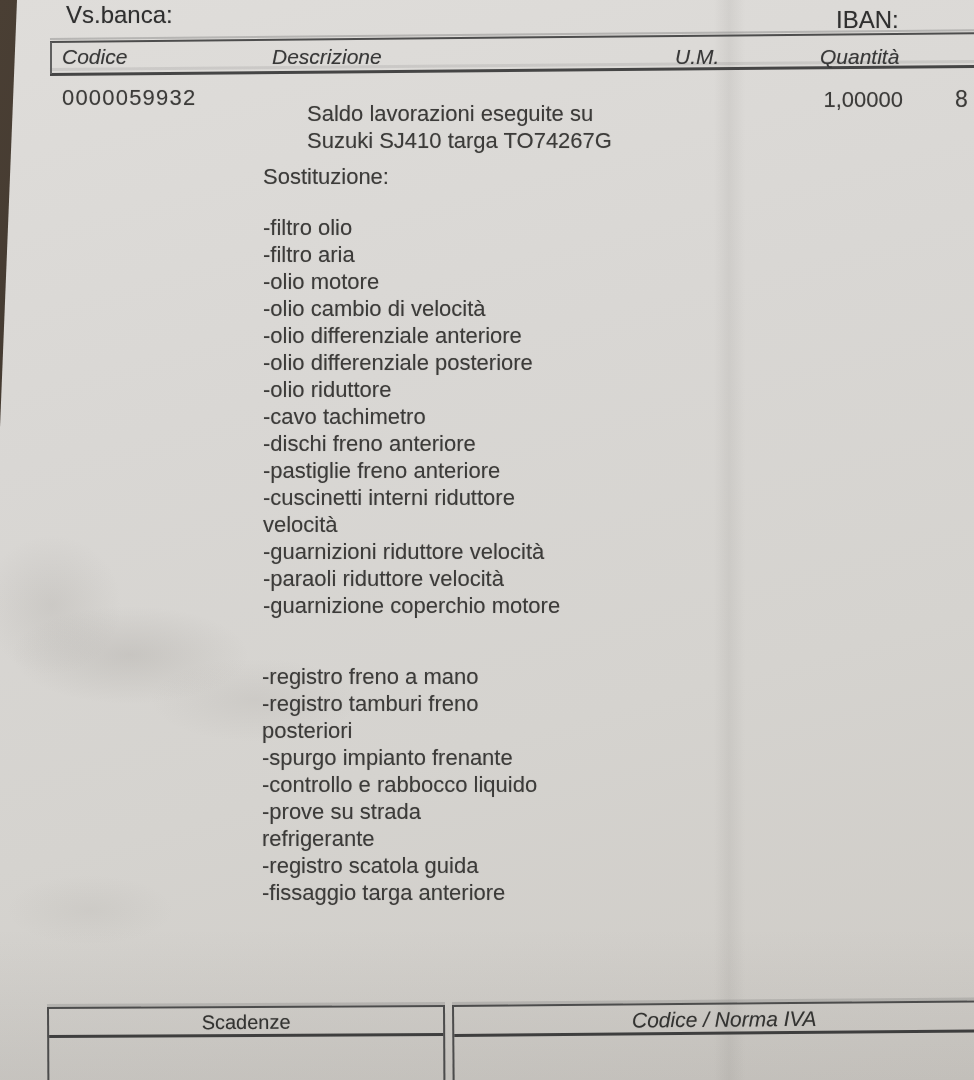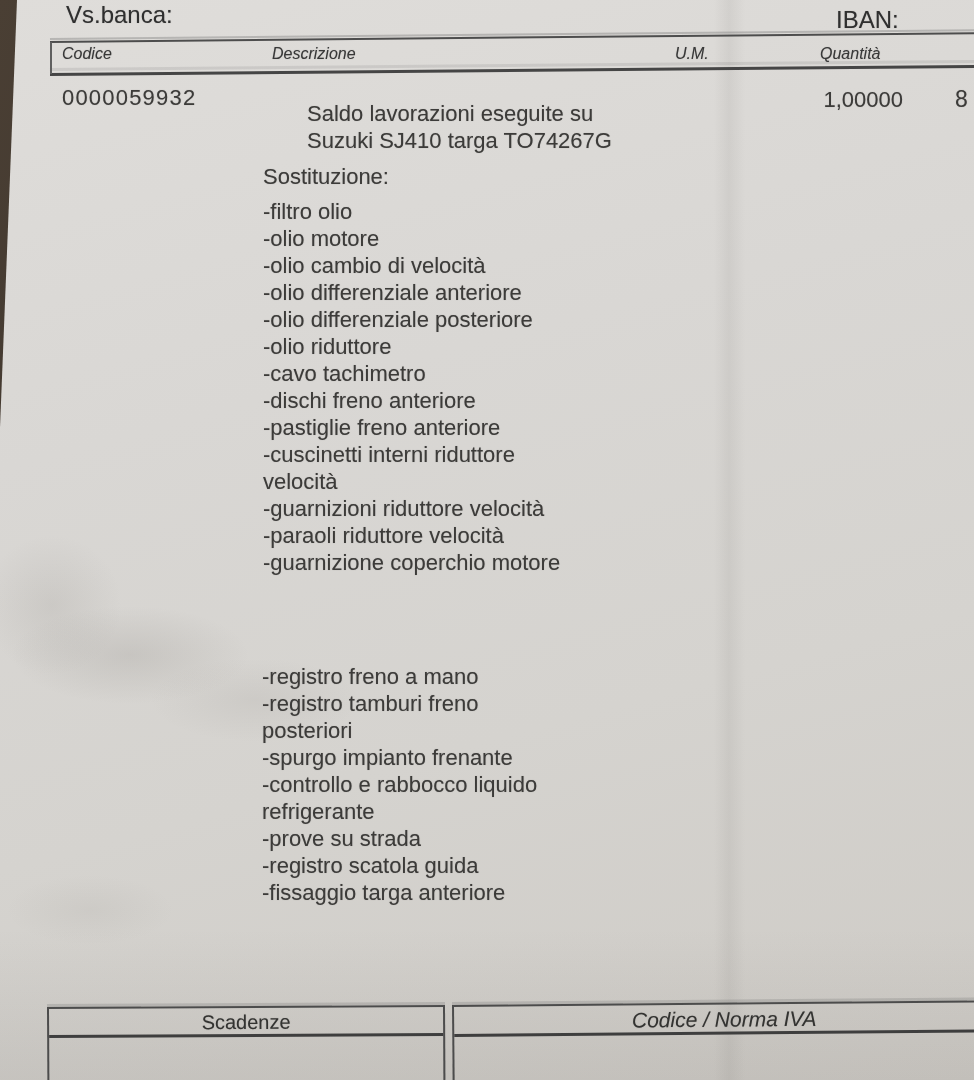--- a/index.html
+++ b/index.html
@@ -30,34 +30,34 @@
   .bank-label{left:66px;top:1px;font-size:24px;color:#2f2f2f;}
   .iban-label{left:836px;top:6px;font-size:24px;color:#2f2f2f;}
   
   .line-h{position:absolute;background:#4d4d4d;transform-origin:left center;}
   .th-top{left:50px;top:41px;width:926px;height:2px;transform:rotate(-0.55deg);
           box-shadow:0 -3px 0 rgba(110,110,110,0.35);}
   .th-bottom{left:50px;top:73px;width:926px;height:3px;background:#454545;transform:rotate(-0.50deg);
           box-shadow:0 -5px 0 rgba(120,120,120,0.18);}
   .th-left{left:50px;top:42px;width:2px;height:32px;background:#5f5f5f;}
   .thead{left:52px;top:41px;width:922px;height:31px;}
-  .th{position:absolute;top:4px;font-style:italic;font-size:16px;color:#383838;white-space:nowrap;}
+  .th{position:absolute;top:4px;font-style:italic;font-size:21px;color:#383838;white-space:nowrap;}
   .th-codice{left:10px;}
   .th-descrizione{left:220px;}
   .th-um{left:623px;}
   .th-quantita{left:768px;text-align:right;}
   
   .row-codice{left:62px;top:85px;font-size:22px;letter-spacing:1.2px;white-space:nowrap;}
   .row-desc{left:264px;top:100px;font-size:22px;line-height:27px;white-space:nowrap;margin-left:43px;}
   .row-qty{left:790px;top:87px;width:113px;text-align:right;font-size:22px;}
   .row-amount{left:955px;top:86px;font-size:23px;}
   
   .section{position:absolute;font-size:22px;line-height:27px;white-space:nowrap;}
   .section-sostituzione{left:263px;top:163px;}
-  .section-sostituzione .sec-list{margin-top:8px;}
+  .section-sostituzione .sec-list{margin-top:24px;}
   .section-altri{left:262px;top:663px;}
   .section-altri .sec-list{margin-top:0;}
   
   .fbox{position:absolute;border:2px solid #4c4c4c;border-bottom:none;transform-origin:left top;
         box-shadow:0 -3px 0 rgba(110,110,110,0.25);}
   .fbox-head{text-align:center;color:#333331;border-bottom:3px solid #3e3e3e;}
   .fbox-scadenze{left:47px;top:1007px;width:394px;height:75px;transform:rotate(-0.30deg);}
   .fbox-scadenze .fbox-head{height:23px;font-size:20px;padding-top:3px;}
   .fbox-iva{left:452px;top:1005px;width:540px;height:78px;transform:rotate(-0.50deg);}
   .fbox-iva .fbox-head{height:24px;font-size:21px;font-style:italic;padding-top:3px;}
@@ -88,20 +88,21 @@
         <div class="desc-line">Suzuki SJ410 targa TO74267G</div>
       </div>
     <div class="abs row-qty">1,00000</div>
     <div class="abs row-amount">8</div>
 
     <div class="section section-sostituzione">
       <div class="sec-title">Sostituzione:</div>
       <div class="sec-list">
 
       <div class="sec-line">-filtro olio</div>
+          <div class="sec-line">-filtro aria</div>
           <div class="sec-line">-olio motore</div>
           <div class="sec-line">-olio cambio di velocità</div>
           <div class="sec-line">-olio differenziale anteriore</div>
           <div class="sec-line">-olio differenziale posteriore</div>
           <div class="sec-line">-olio riduttore</div>
           <div class="sec-line">-cavo tachimetro</div>
           <div class="sec-line">-dischi freno anteriore</div>
           <div class="sec-line">-pastiglie freno anteriore</div>
           <div class="sec-line">-cuscinetti interni riduttore</div>
           <div class="sec-line">velocità</div>
@@ -112,22 +113,22 @@
     </div>
 
     <div class="section section-altri">
       <div class="sec-list">
 
       <div class="sec-line">-registro freno a mano</div>
           <div class="sec-line">-registro tamburi freno</div>
           <div class="sec-line">posteriori</div>
           <div class="sec-line">-spurgo impianto frenante</div>
           <div class="sec-line">-controllo e rabbocco liquido</div>
+          <div class="sec-line">-prove su strada</div>
           <div class="sec-line">refrigerante</div>
-          <div class="sec-line">-prove su strada</div>
           <div class="sec-line">-registro scatola guida</div>
           <div class="sec-line">-fissaggio targa anteriore</div>
         </div>
     </div>
 
     <div class="fbox fbox-scadenze">
       <div class="fbox-head">Scadenze</div>
     </div>
     <div class="fbox fbox-iva">
       <div class="fbox-head">Codice / Norma IVA</div>

